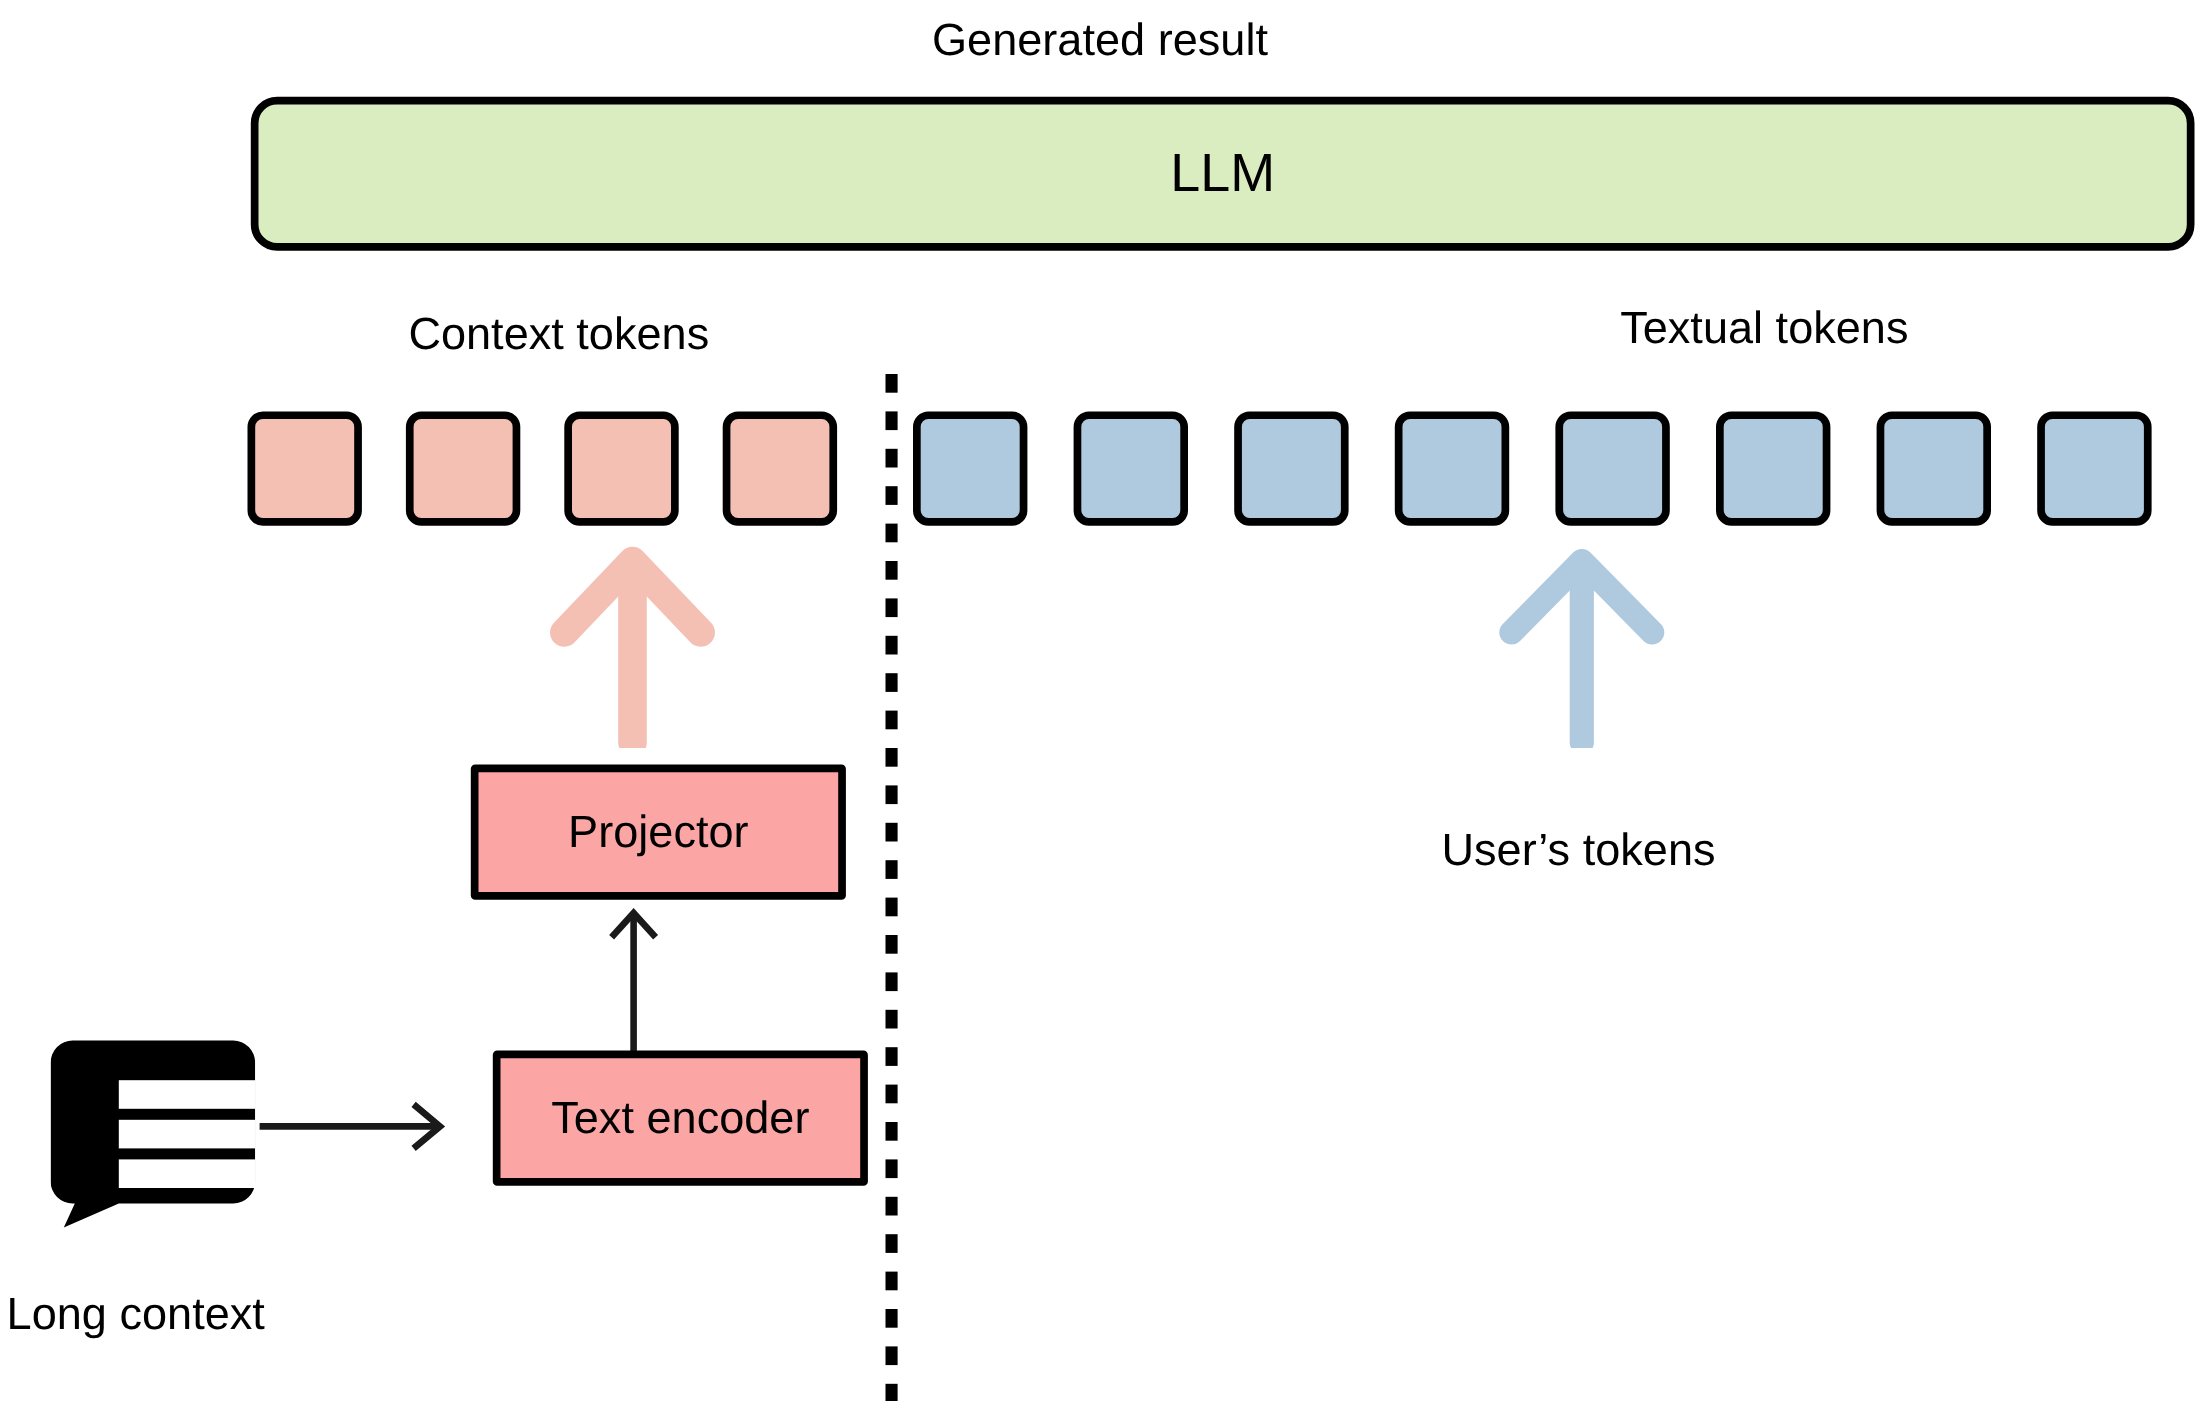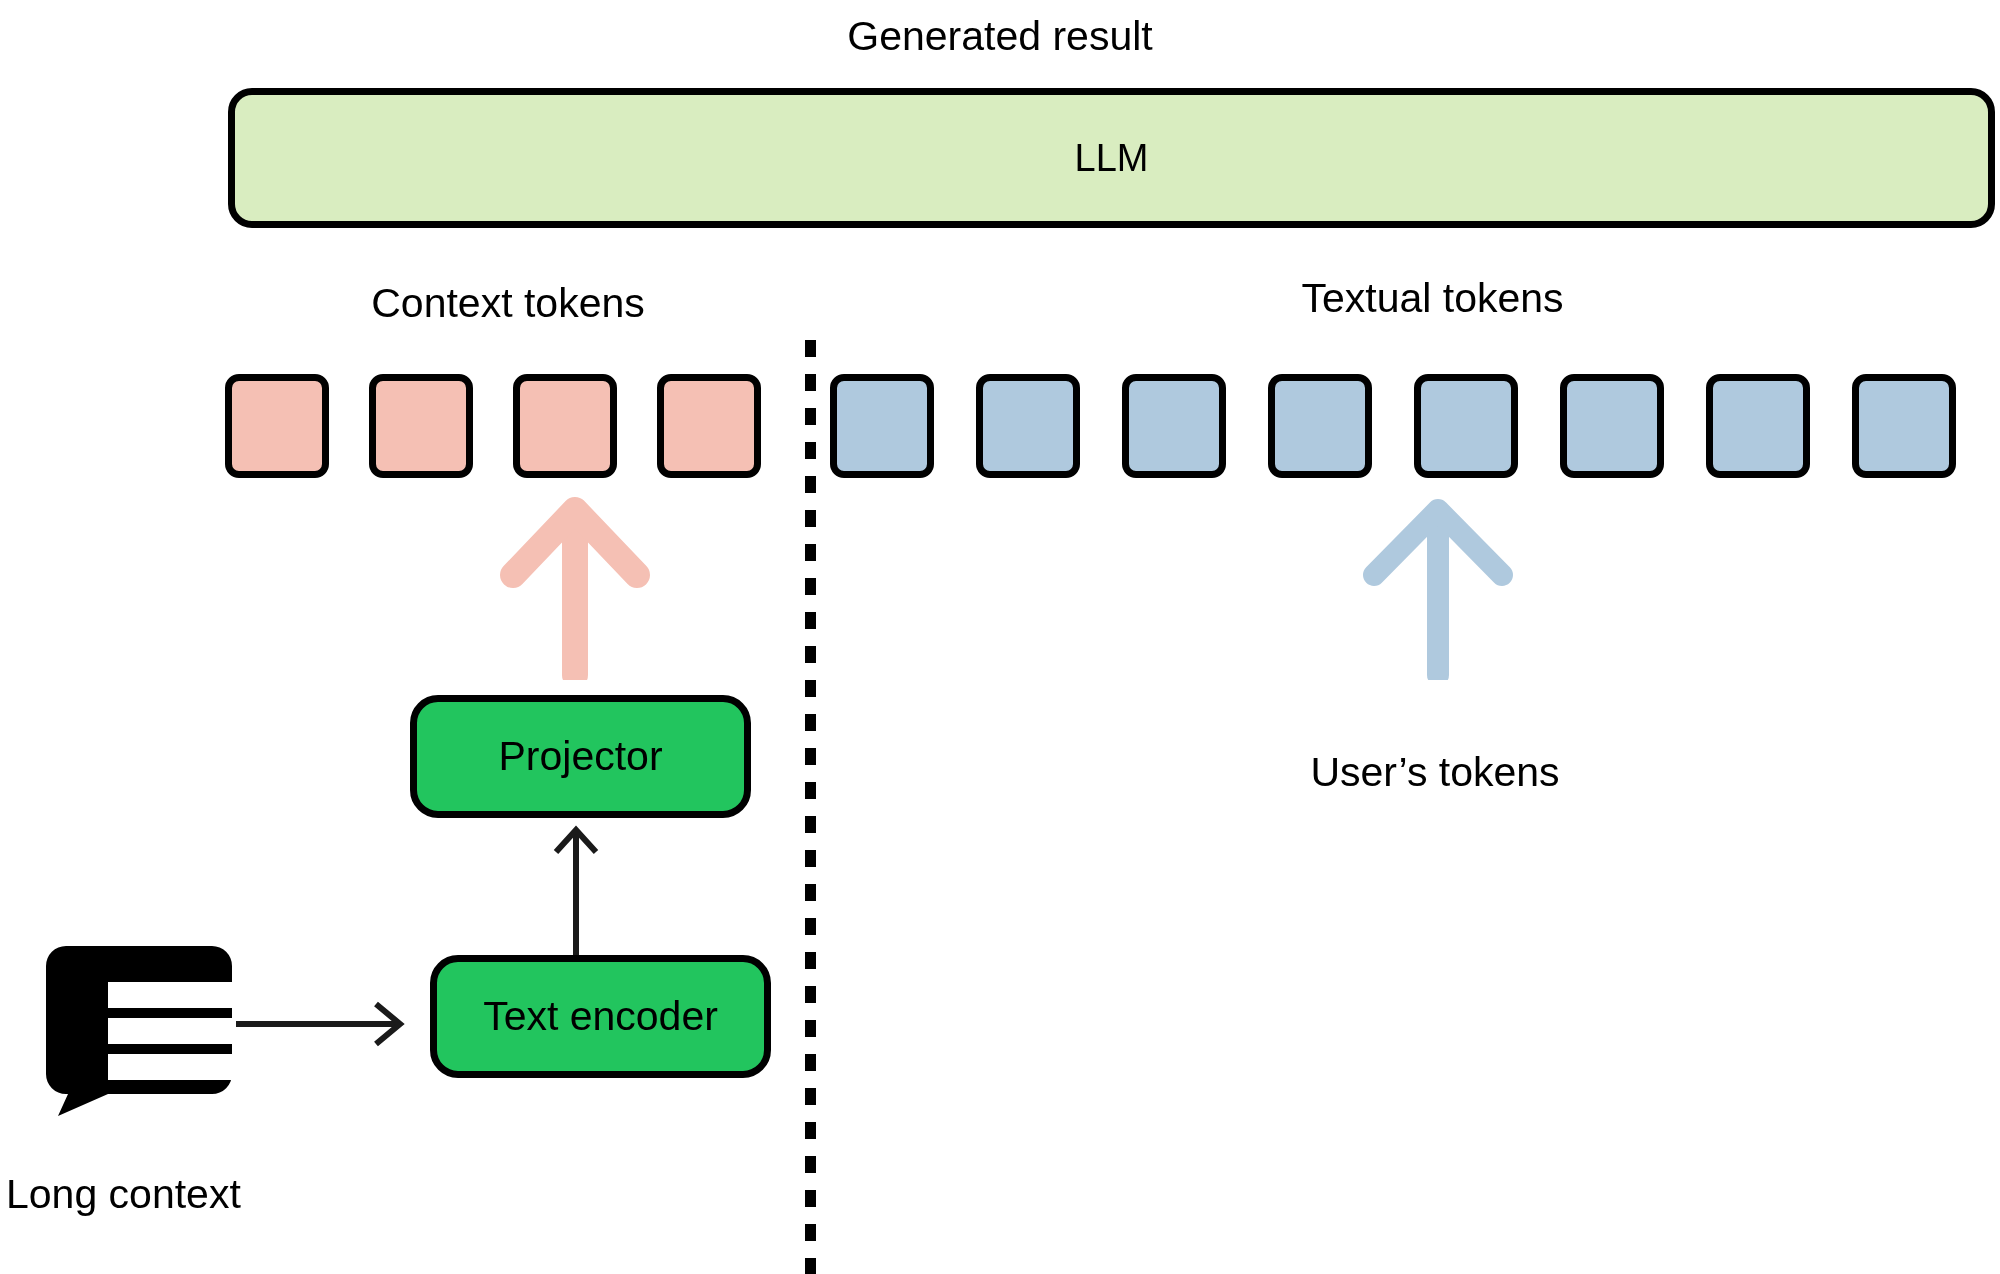--- a/index.html
+++ b/index.html
@@ -22,39 +22,39 @@
 
   
   .label {
     font-size: 41px;
     line-height: 1;
     color: #000;
     white-space: nowrap;
   }
   #generated-result-label { left: 0; top: 16px; width: 2000px; text-align: center; }
   #context-tokens-label   { left: 228px; top: 283px; width: 560px; text-align: center; }
-  #textual-tokens-label   { left: 1130px; top: 278px; width: 605px; text-align: center; }
+  #textual-tokens-label   { left: 1130px; top: 278px; width: 605px; text-align: right; }
   #users-query-label      { left: 1190px; top: 752px; width: 490px; text-align: center; }
   #long-context-label     { left: 6px;  top: 1174px; }
 
   
   #llm-box {
     left: 228px;
     top: 88px;
     width: 1767px;
     height: 140px;
     box-sizing: border-box;
     background: #d9edc0;
     border: 7px solid #000;
     border-radius: 24px;
     display: flex;
     align-items: center;
     justify-content: center;
   }
-  #llm-box .box-text { font-size: 38px; color: #000; }
+  #llm-box .box-text { font-size: 49px; color: #000; }
 
   
   .token {
     box-sizing: border-box;
     width: 104px;
     height: 104px;
     border: 7px solid #000;
     border-radius: 14px;
     top: 374px;
   }
@@ -73,27 +73,27 @@
   }
 
   
   .big-arrow { top: 490px; }
   #context-arrow { left: 495px; }
   #textual-arrow { left: 1358px; }
 
   
   .wbox {
     box-sizing: border-box;
-    background: #22c55e;
+    background: #fca5a5;
     border: 7px solid #000;
-    border-radius: 28px;
+    border-radius: 4px;
     display: flex;
     align-items: center;
     justify-content: center;
-    left: 410px;
+    left: 428px;
     width: 341px;
     height: 123px;
   }
   .wbox .box-text { font-size: 41px; color: #000; }
   #projector-box   { top: 695px; }
   #text-encoder-box{ top: 955px; margin-left: 20px; }
 
   
   #encoder-to-projector { left: 546px; top: 822px; }
   #context-to-encoder   { left: 232px; top: 994px; }

